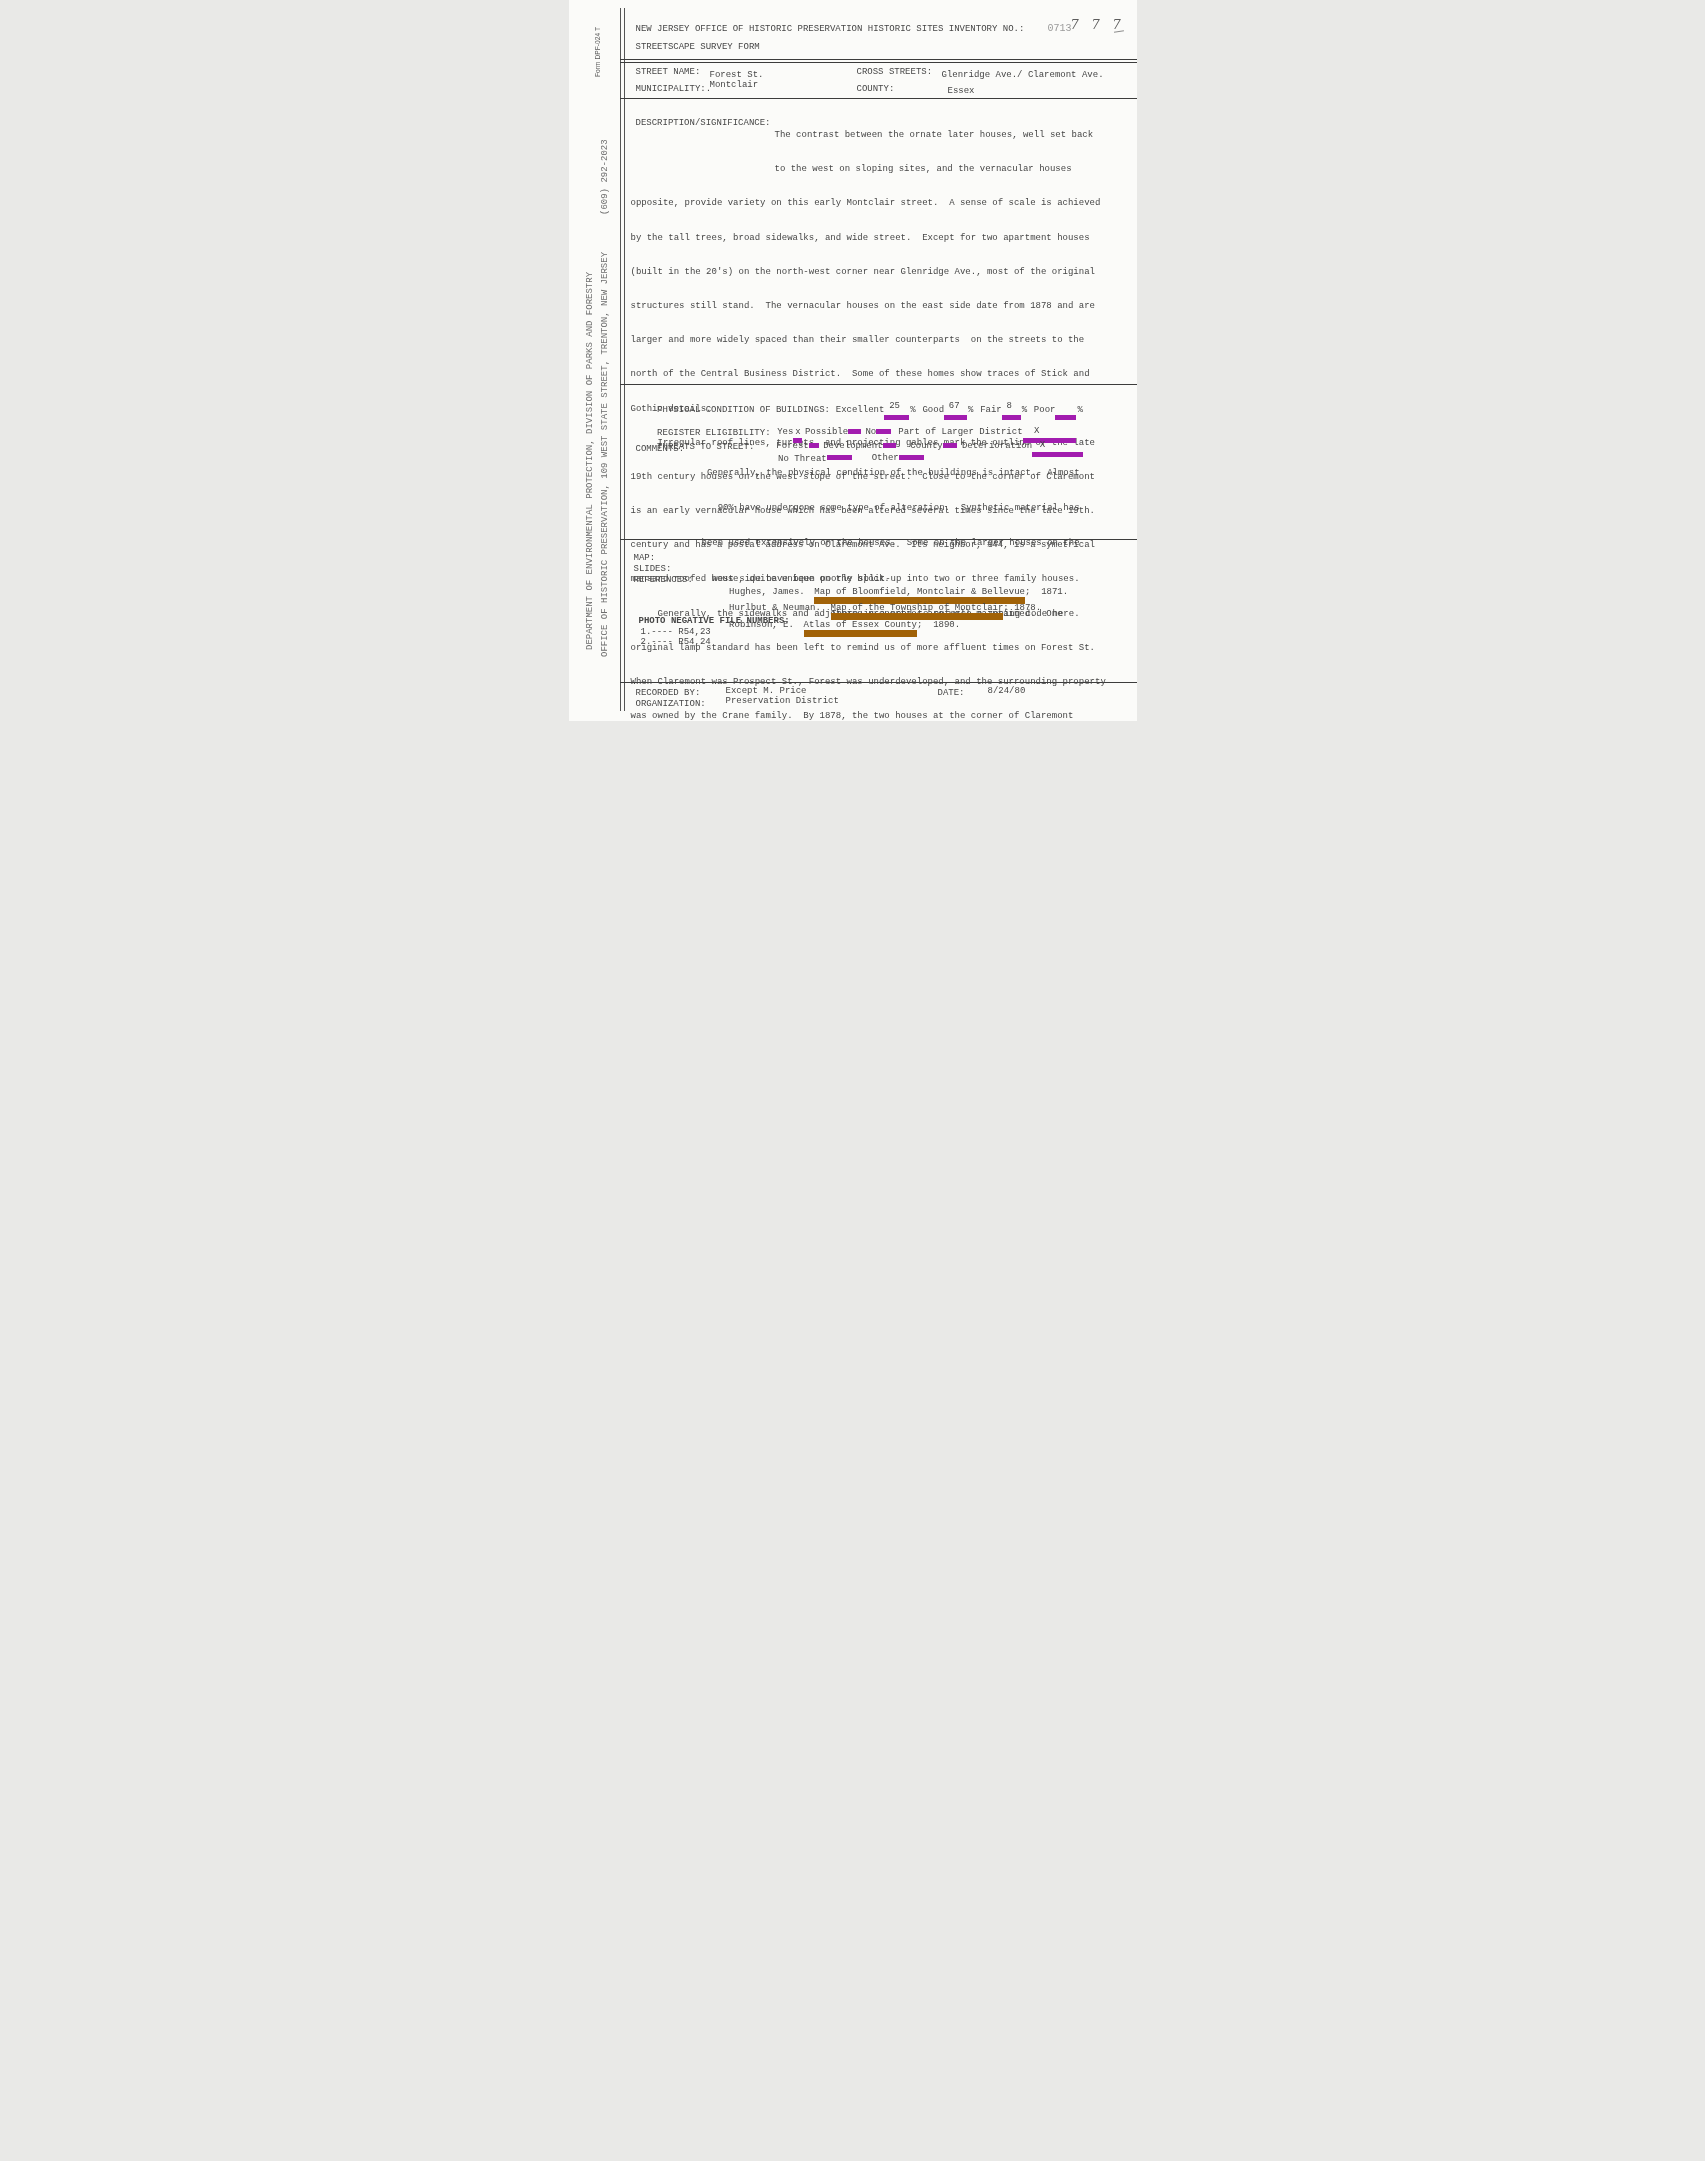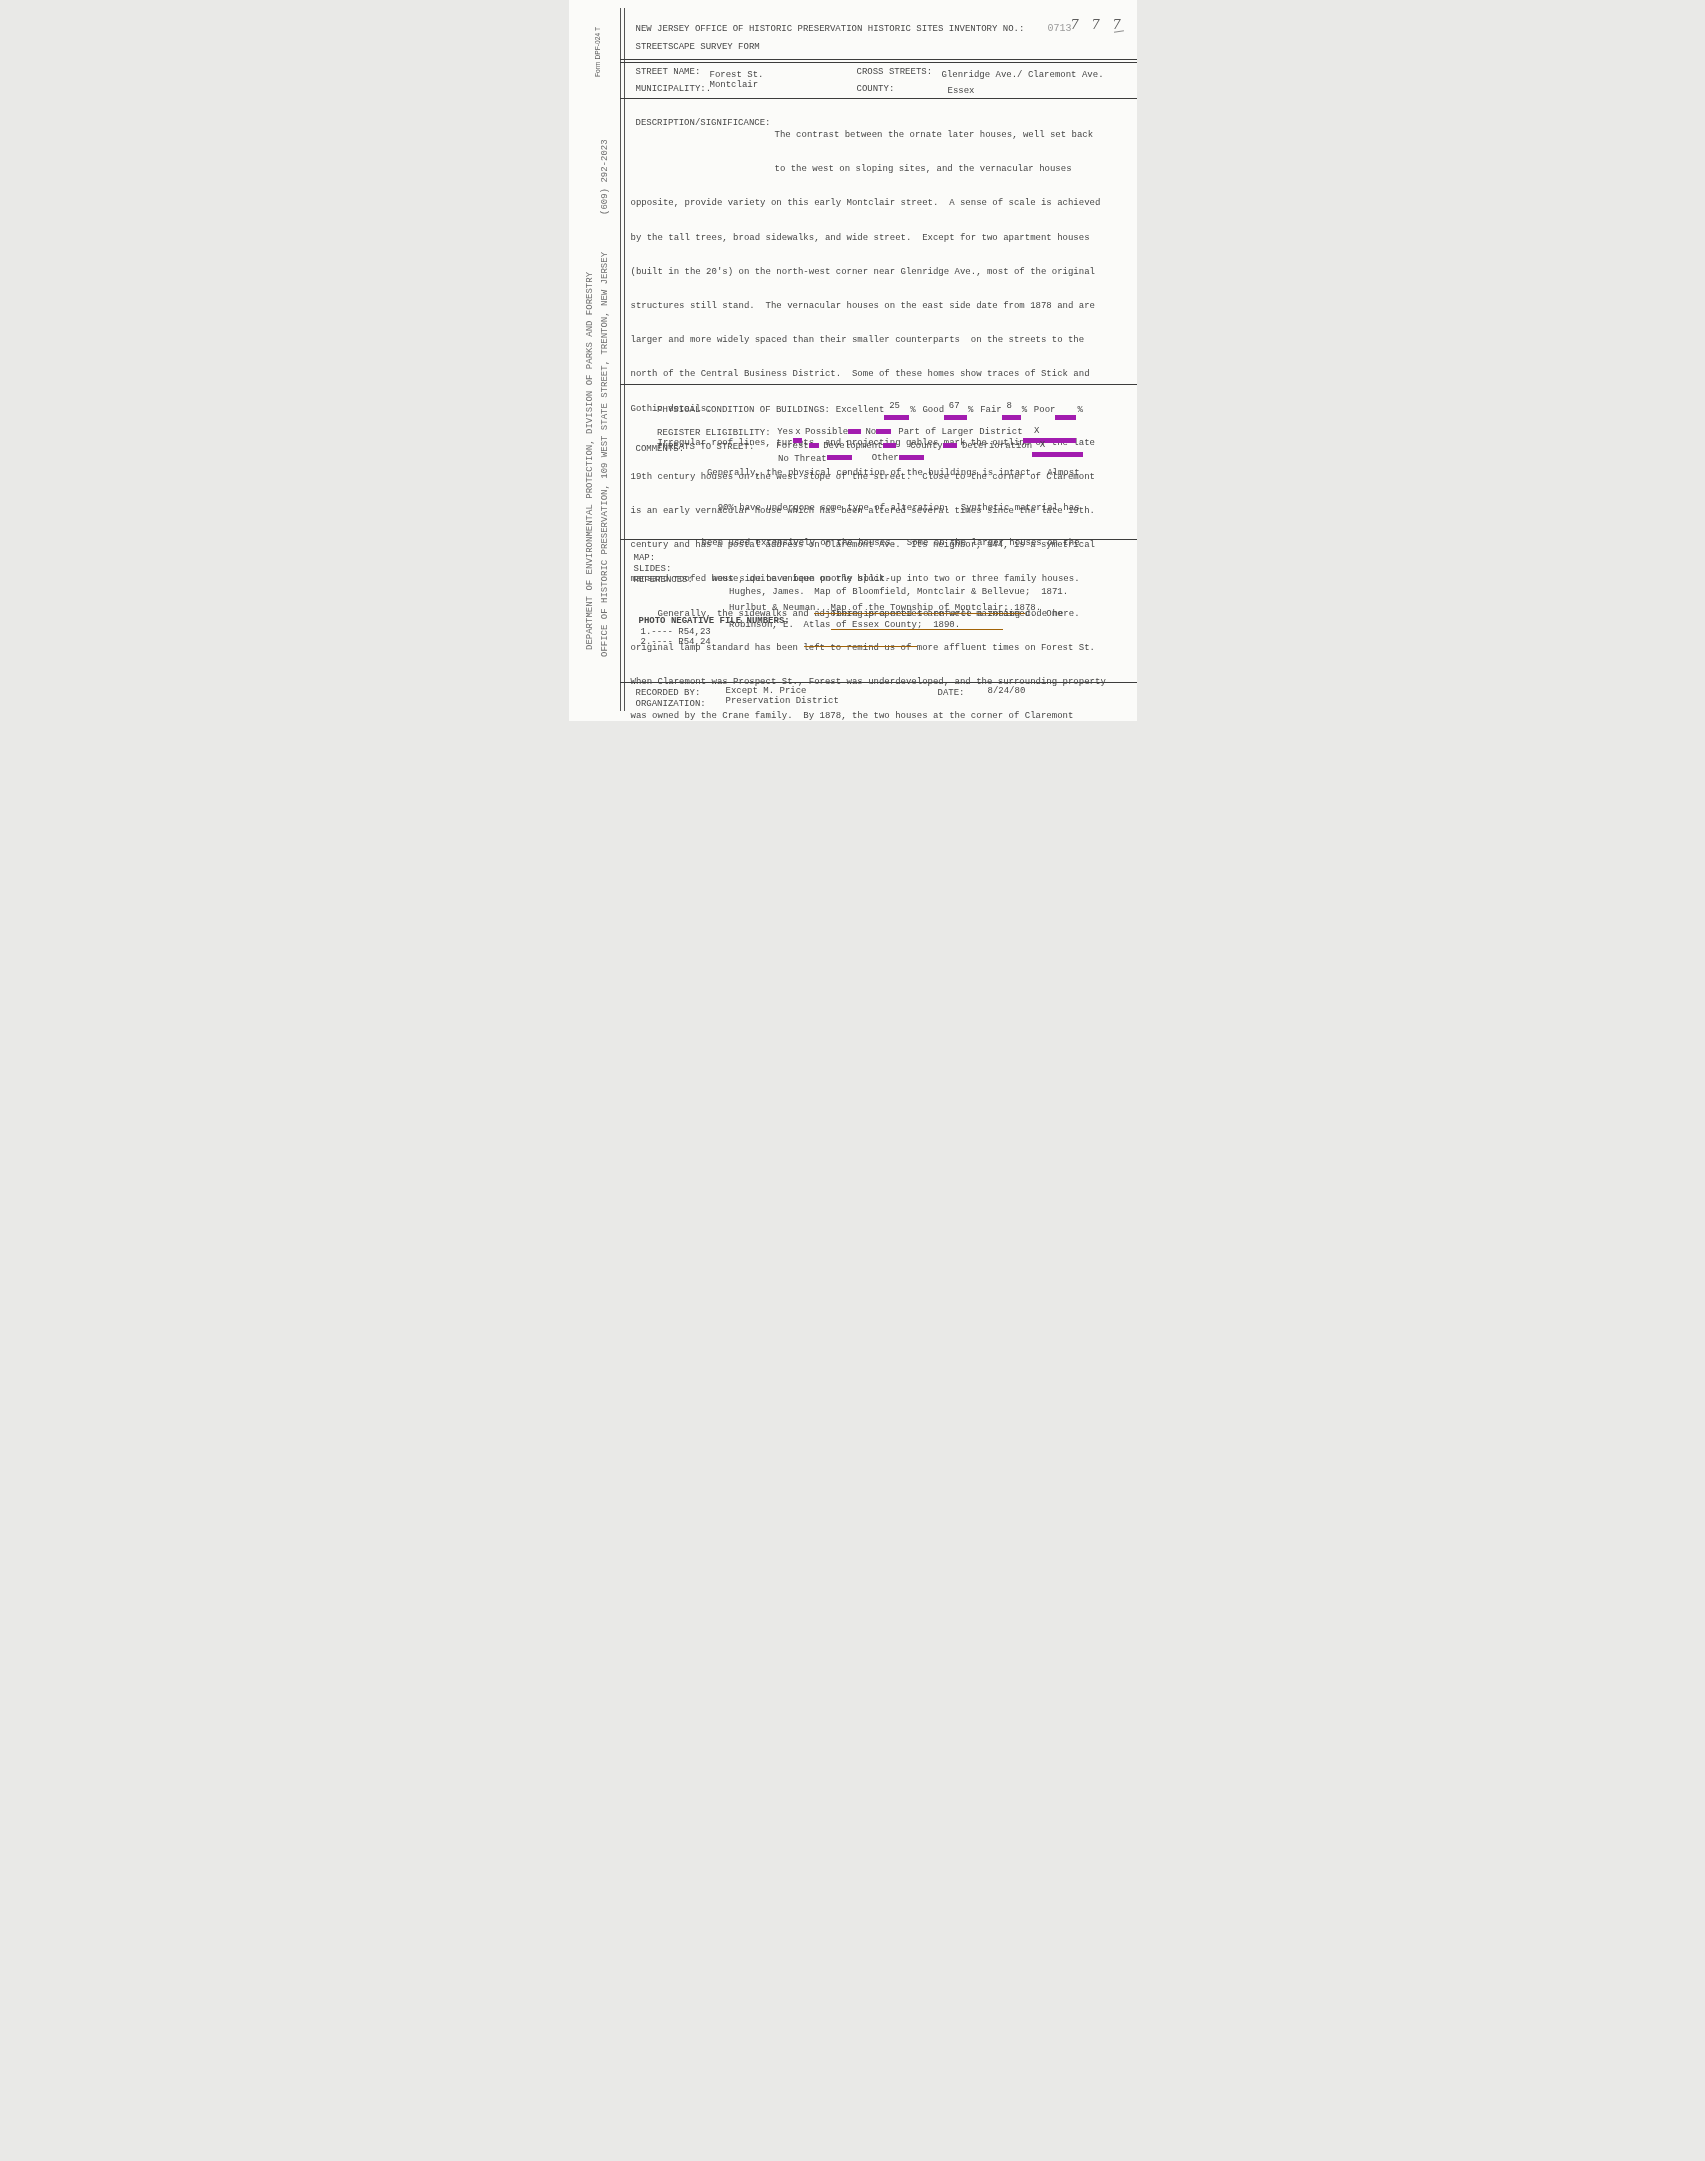--- a/index.html
+++ b/index.html
@@ -19,21 +19,21 @@
   .hand{font-family:"DejaVu Serif",serif;font-style:italic;font-size:13px;color:#5d5d5d;letter-spacing:4.3px;}
   .blank{display:inline-block;border-bottom:5px solid #a21caf;height:10.6px;vertical-align:baseline;}
   .w18{width:8.6px}.w22{width:10.6px}.w26{width:12.5px}.w28{width:13.4px}.w30{width:14.4px}
   .w40{width:19px}.w44{width:21px}.w48{width:23px}.w52{width:25px}.w105{width:51px}.w110{width:53px}
   .raised{position:relative;top:-3.8px;display:inline-block;padding-left:4.8px;}
   .onln{display:inline-block;padding-left:1.9px;}
   .bigx{display:inline-block;padding-left:11.5px;position:relative;top:-1.4px;}
   .ml2{margin-left:1px}.ml6{margin-left:2.9px}.ml8{margin-left:3.8px}.ml10{margin-left:4.8px}
   .ml12{margin-left:5.8px}.ml14{margin-left:6.7px}.ml16{margin-left:7.7px}
   .ml30{margin-left:14.4px}.ml42{margin-left:20px}.ml46{margin-left:22px}
-  .utitle{border-bottom:1px solid #a16207;padding-bottom:16px;}
+  .utitle{border-bottom:7px solid #a16207;padding-bottom:0;}
   .refgap{display:inline-block;width:9.6px;}
   .boldlbl{font-weight:bold;}
   .stray{position:absolute;background:#8d8d8d;}
 </style>
 </head>
 <body>
 
 <div id="page">
 
   <div class="vline" style="left:51px"></div>

